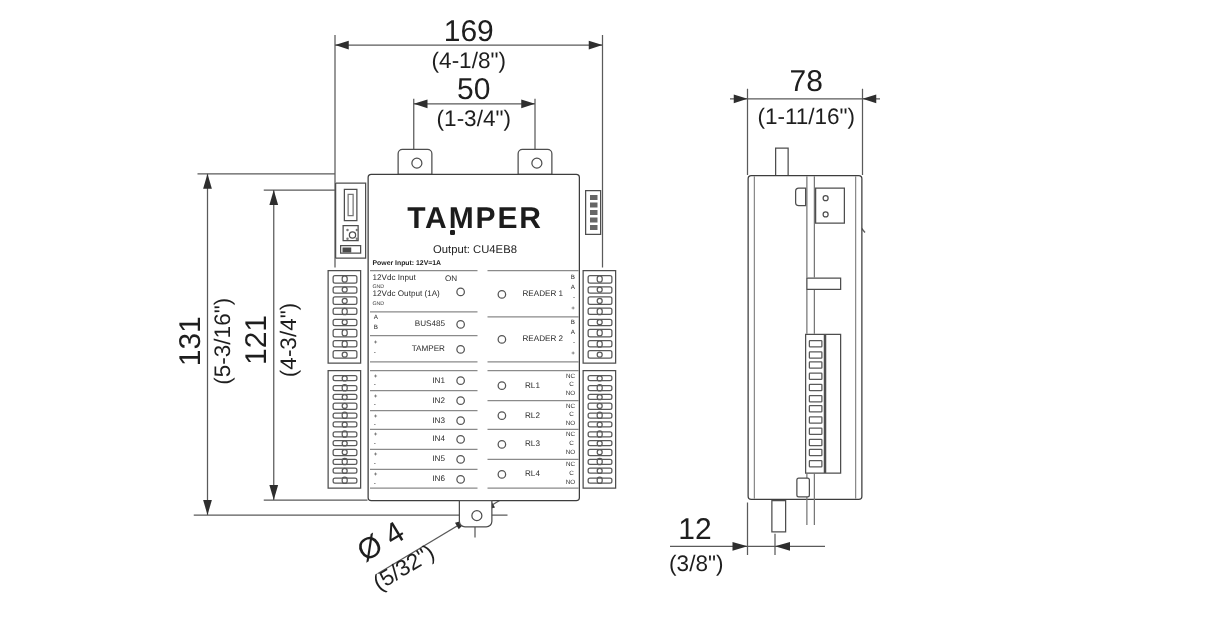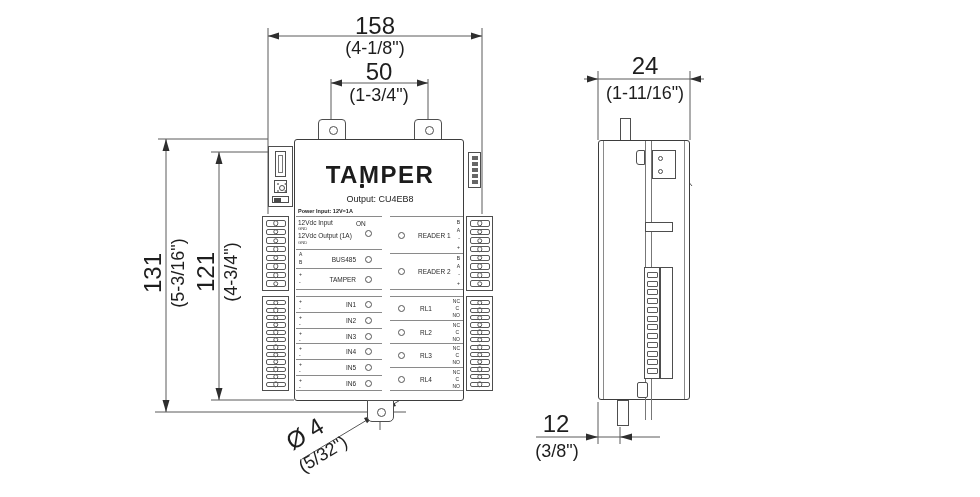--- a/index.html
+++ b/index.html
@@ -95,31 +95,31 @@
         <polygon points="219,400 215.5,388 222.5,388"></polygon>
       <polygon points="598,79 587,75.5 587,82.5"></polygon>
         <polygon points="690,79 701,75.5 701,82.5"></polygon>
       <polygon points="598,437 586,433.5 586,440.5"></polygon>
         <polygon points="620,437 632,433.5 632,440.5"></polygon>
       <polygon points="374.9,415.1 367,423.3 364,418.1"></polygon>
         <polygon points="385.1,408.9 396,405.9 393,400.7"></polygon>
     </g>
   </svg>
 
-  <div class="dt dnum" style="left:375px;top:26px">158</div>
+  <div class="dt dnum" style="left:375px;top:26px">169</div>
   <div class="dt din" style="left:375px;top:48px">(4-1/8")</div>
   <div class="dt dnum" style="left:379px;top:72px">50</div>
   <div class="dt din" style="left:379px;top:95px">(1-3/4")</div>
   <div class="dt dnum rot" style="left:153px;top:273px">131</div>
   <div class="dt din rot" style="left:178px;top:273px">(5-3/16")</div>
   <div class="dt dnum rot" style="left:206px;top:272px">121</div>
   <div class="dt din rot" style="left:231px;top:272px">(4-3/4")</div>
   <div class="dt dnum diag" style="left:305px;top:434px">Ø 4</div>
   <div class="dt din diag" style="left:323px;top:454px">(5/32")</div>
-  <div class="dt dnum" style="left:645px;top:66px">24</div>
+  <div class="dt dnum" style="left:645px;top:66px">78</div>
   <div class="dt din" style="left:645px;top:93px">(1-11/16")</div>
   <div class="dt dnum" style="left:556px;top:424px">12</div>
   <div class="dt din" style="left:557px;top:451px">(3/8")</div>
 
   <div>
 
     <div class="box tabT" style="left:318px;top:119px;width:28px;height:21px">
       <span class="hole" style="left:9.5px;top:6px;width:9px;height:9px"></span>
     </div>
     <div class="box tabT" style="left:414px;top:119px;width:28px;height:21px">

